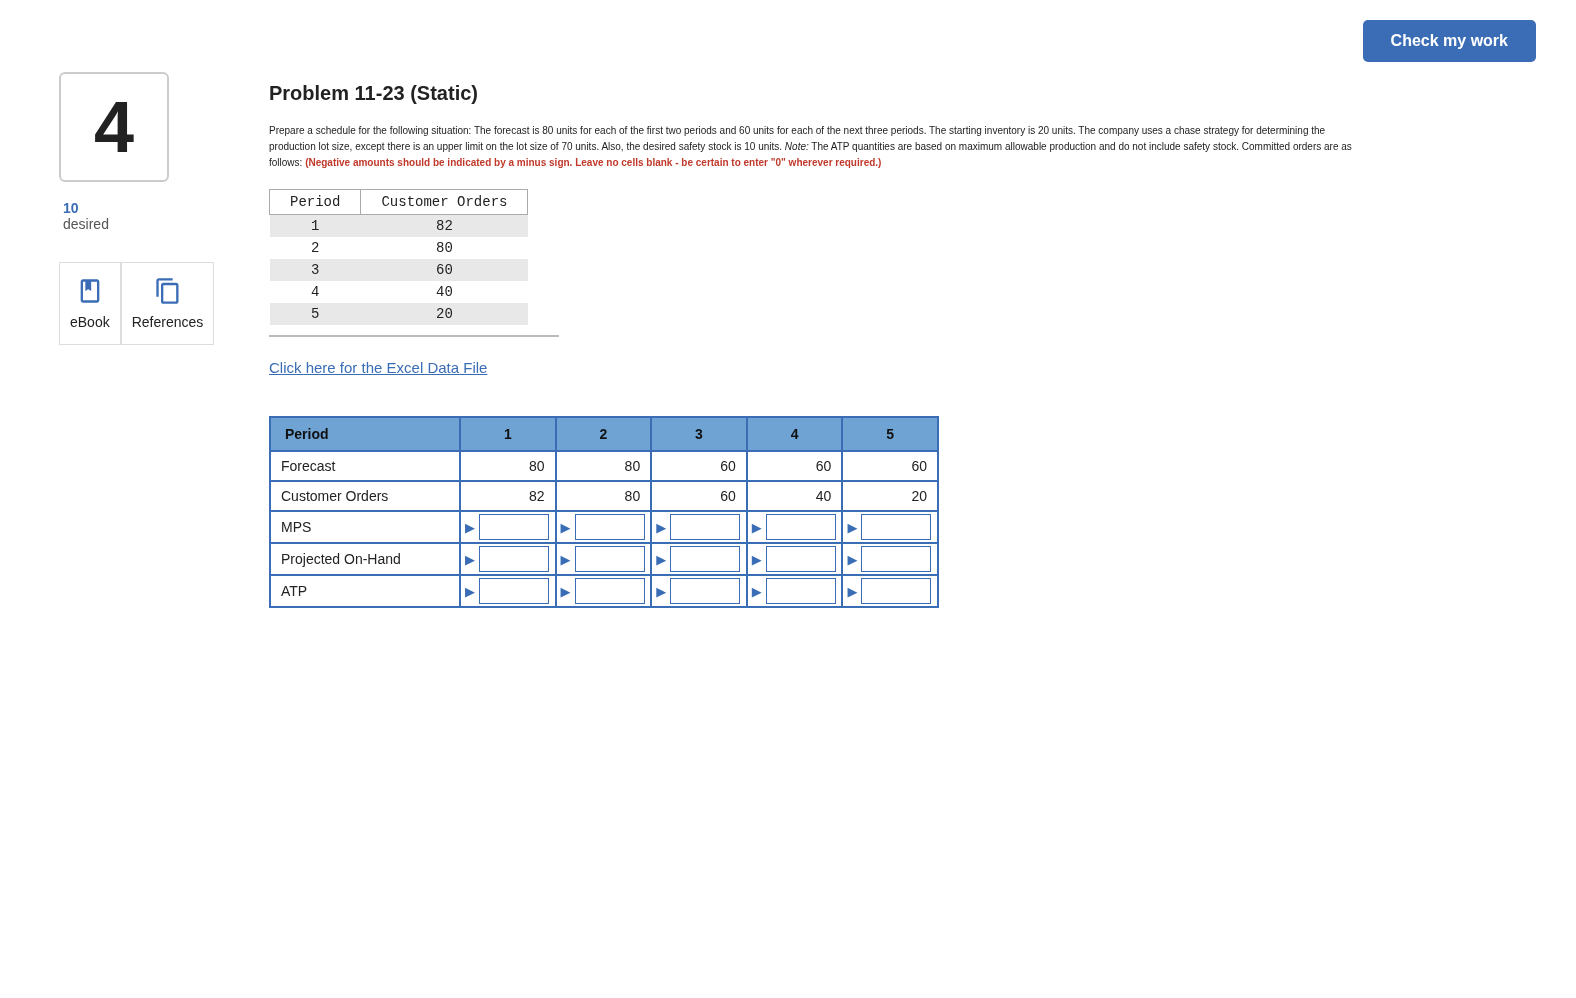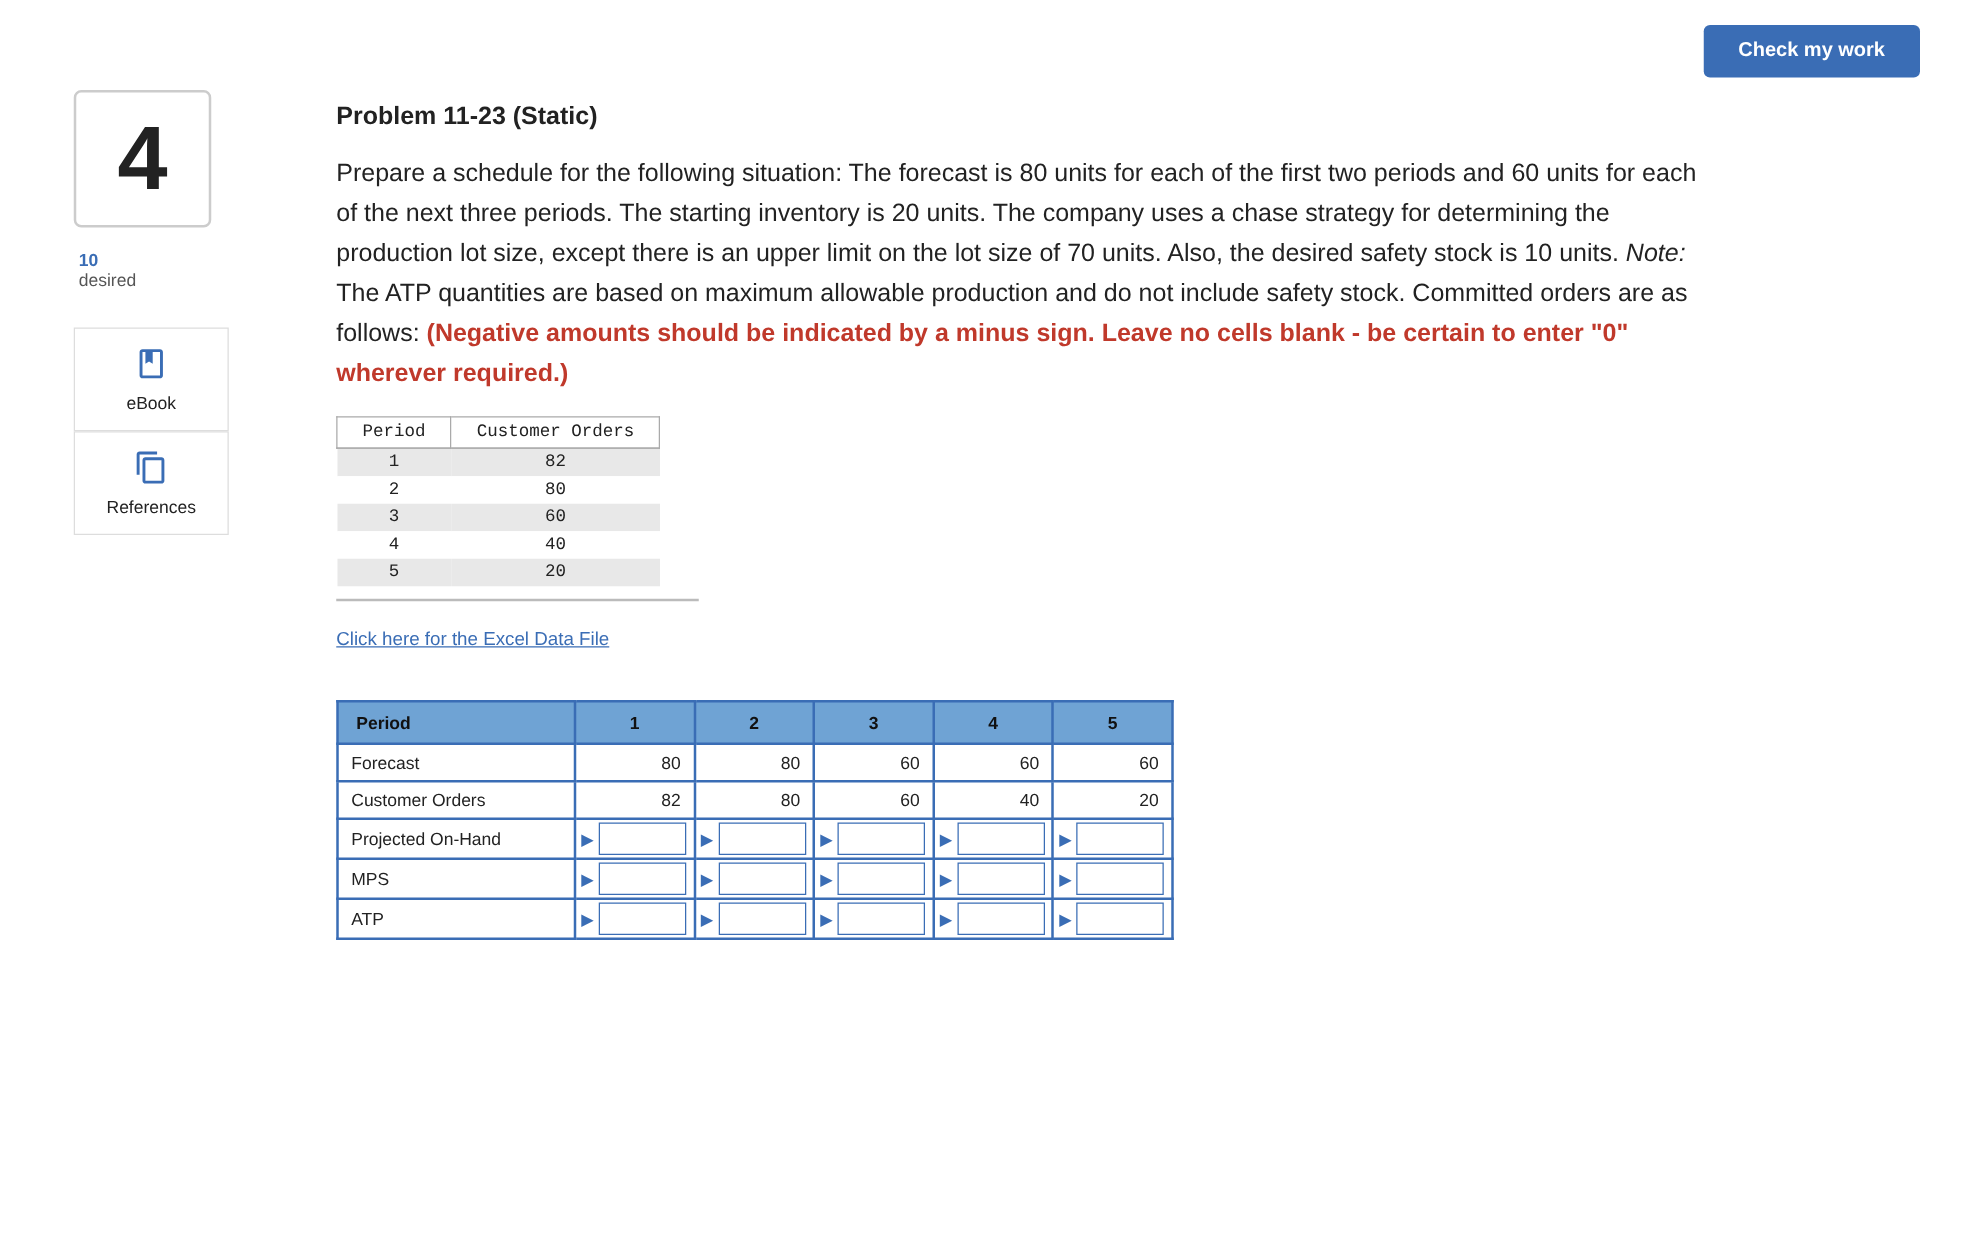--- a/index.html
+++ b/index.html
@@ -69,24 +69,23 @@
       color: #3a6db5;
       font-size: 14px;
       font-weight: bold;
     }
     .points-label {
       color: #555;
       font-size: 14px;
     }
     .sidebar-buttons {
       display: flex;
-      flex-direction: column;
+      flex-direction: row;
       gap: 0;
       width: 124px;
-      justify-content: flex-end;
     }
     .sidebar-btn {
       display: flex;
       flex-direction: column;
       align-items: center;
       justify-content: center;
       border: 1px solid #ddd;
       background: #fff;
       padding: 14px 10px;
       cursor: pointer;
@@ -101,21 +100,21 @@
       flex: 1;
       padding-left: 30px;
     }
     .problem-title {
       font-size: 20px;
       font-weight: bold;
       margin-bottom: 18px;
       margin-top: 10px;
     }
     .problem-description {
-      font-size: 20px;
+      font-size: 10px;
       line-height: 1.6;
       margin-bottom: 18px;
       max-width: 1100px;
     }
     .red-bold {
       color: #c0392b;
       font-weight: bold;
     }
     .italic { font-style: italic; }
 
@@ -328,54 +327,54 @@
               </tr>
               <tr>
                 <td class="row-label">Customer Orders</td>
                 <td>82</td>
                 <td>80</td>
                 <td>60</td>
                 <td>40</td>
                 <td>20</td>
               </tr>
               <tr>
+                <td class="row-label">MPS</td>
+                <td class="input-cell">
+                  <div class="cell-with-arrow">
+                    <span class="arrow-indicator">▶</span>
+                    <input type="text" style="">
+                  </div>
+                </td>
+                <td class="input-cell">
+                  <div class="cell-with-arrow">
+                    <span class="arrow-indicator">▶</span>
+                    <input type="text" style="">
+                  </div>
+                </td>
+                <td class="input-cell">
+                  <div class="cell-with-arrow">
+                    <span class="arrow-indicator">▶</span>
+                    <input type="text" style="">
+                  </div>
+                </td>
+                <td class="input-cell">
+                  <div class="cell-with-arrow">
+                    <span class="arrow-indicator">▶</span>
+                    <input type="text" style="">
+                  </div>
+                </td>
+                <td class="input-cell">
+                  <div class="cell-with-arrow">
+                    <span class="arrow-indicator">▶</span>
+                    <input type="text" style="">
+                  </div>
+                </td>
+              </tr>
+              <tr>
                 <td class="row-label">Projected On-Hand</td>
-                <td class="input-cell">
-                  <div class="cell-with-arrow">
-                    <span class="arrow-indicator">▶</span>
-                    <input type="text" style="">
-                  </div>
-                </td>
-                <td class="input-cell">
-                  <div class="cell-with-arrow">
-                    <span class="arrow-indicator">▶</span>
-                    <input type="text" style="">
-                  </div>
-                </td>
-                <td class="input-cell">
-                  <div class="cell-with-arrow">
-                    <span class="arrow-indicator">▶</span>
-                    <input type="text" style="">
-                  </div>
-                </td>
-                <td class="input-cell">
-                  <div class="cell-with-arrow">
-                    <span class="arrow-indicator">▶</span>
-                    <input type="text" style="">
-                  </div>
-                </td>
-                <td class="input-cell">
-                  <div class="cell-with-arrow">
-                    <span class="arrow-indicator">▶</span>
-                    <input type="text" style="">
-                  </div>
-                </td>
-              </tr>
-              <tr>
-                <td class="row-label">MPS</td>
                 <td class="input-cell">
                   <div class="cell-with-arrow">
                     <span class="arrow-indicator">▶</span>
                     <input type="text" style="">
                   </div>
                 </td>
                 <td class="input-cell">
                   <div class="cell-with-arrow">
                     <span class="arrow-indicator">▶</span>
                     <input type="text" style="">

